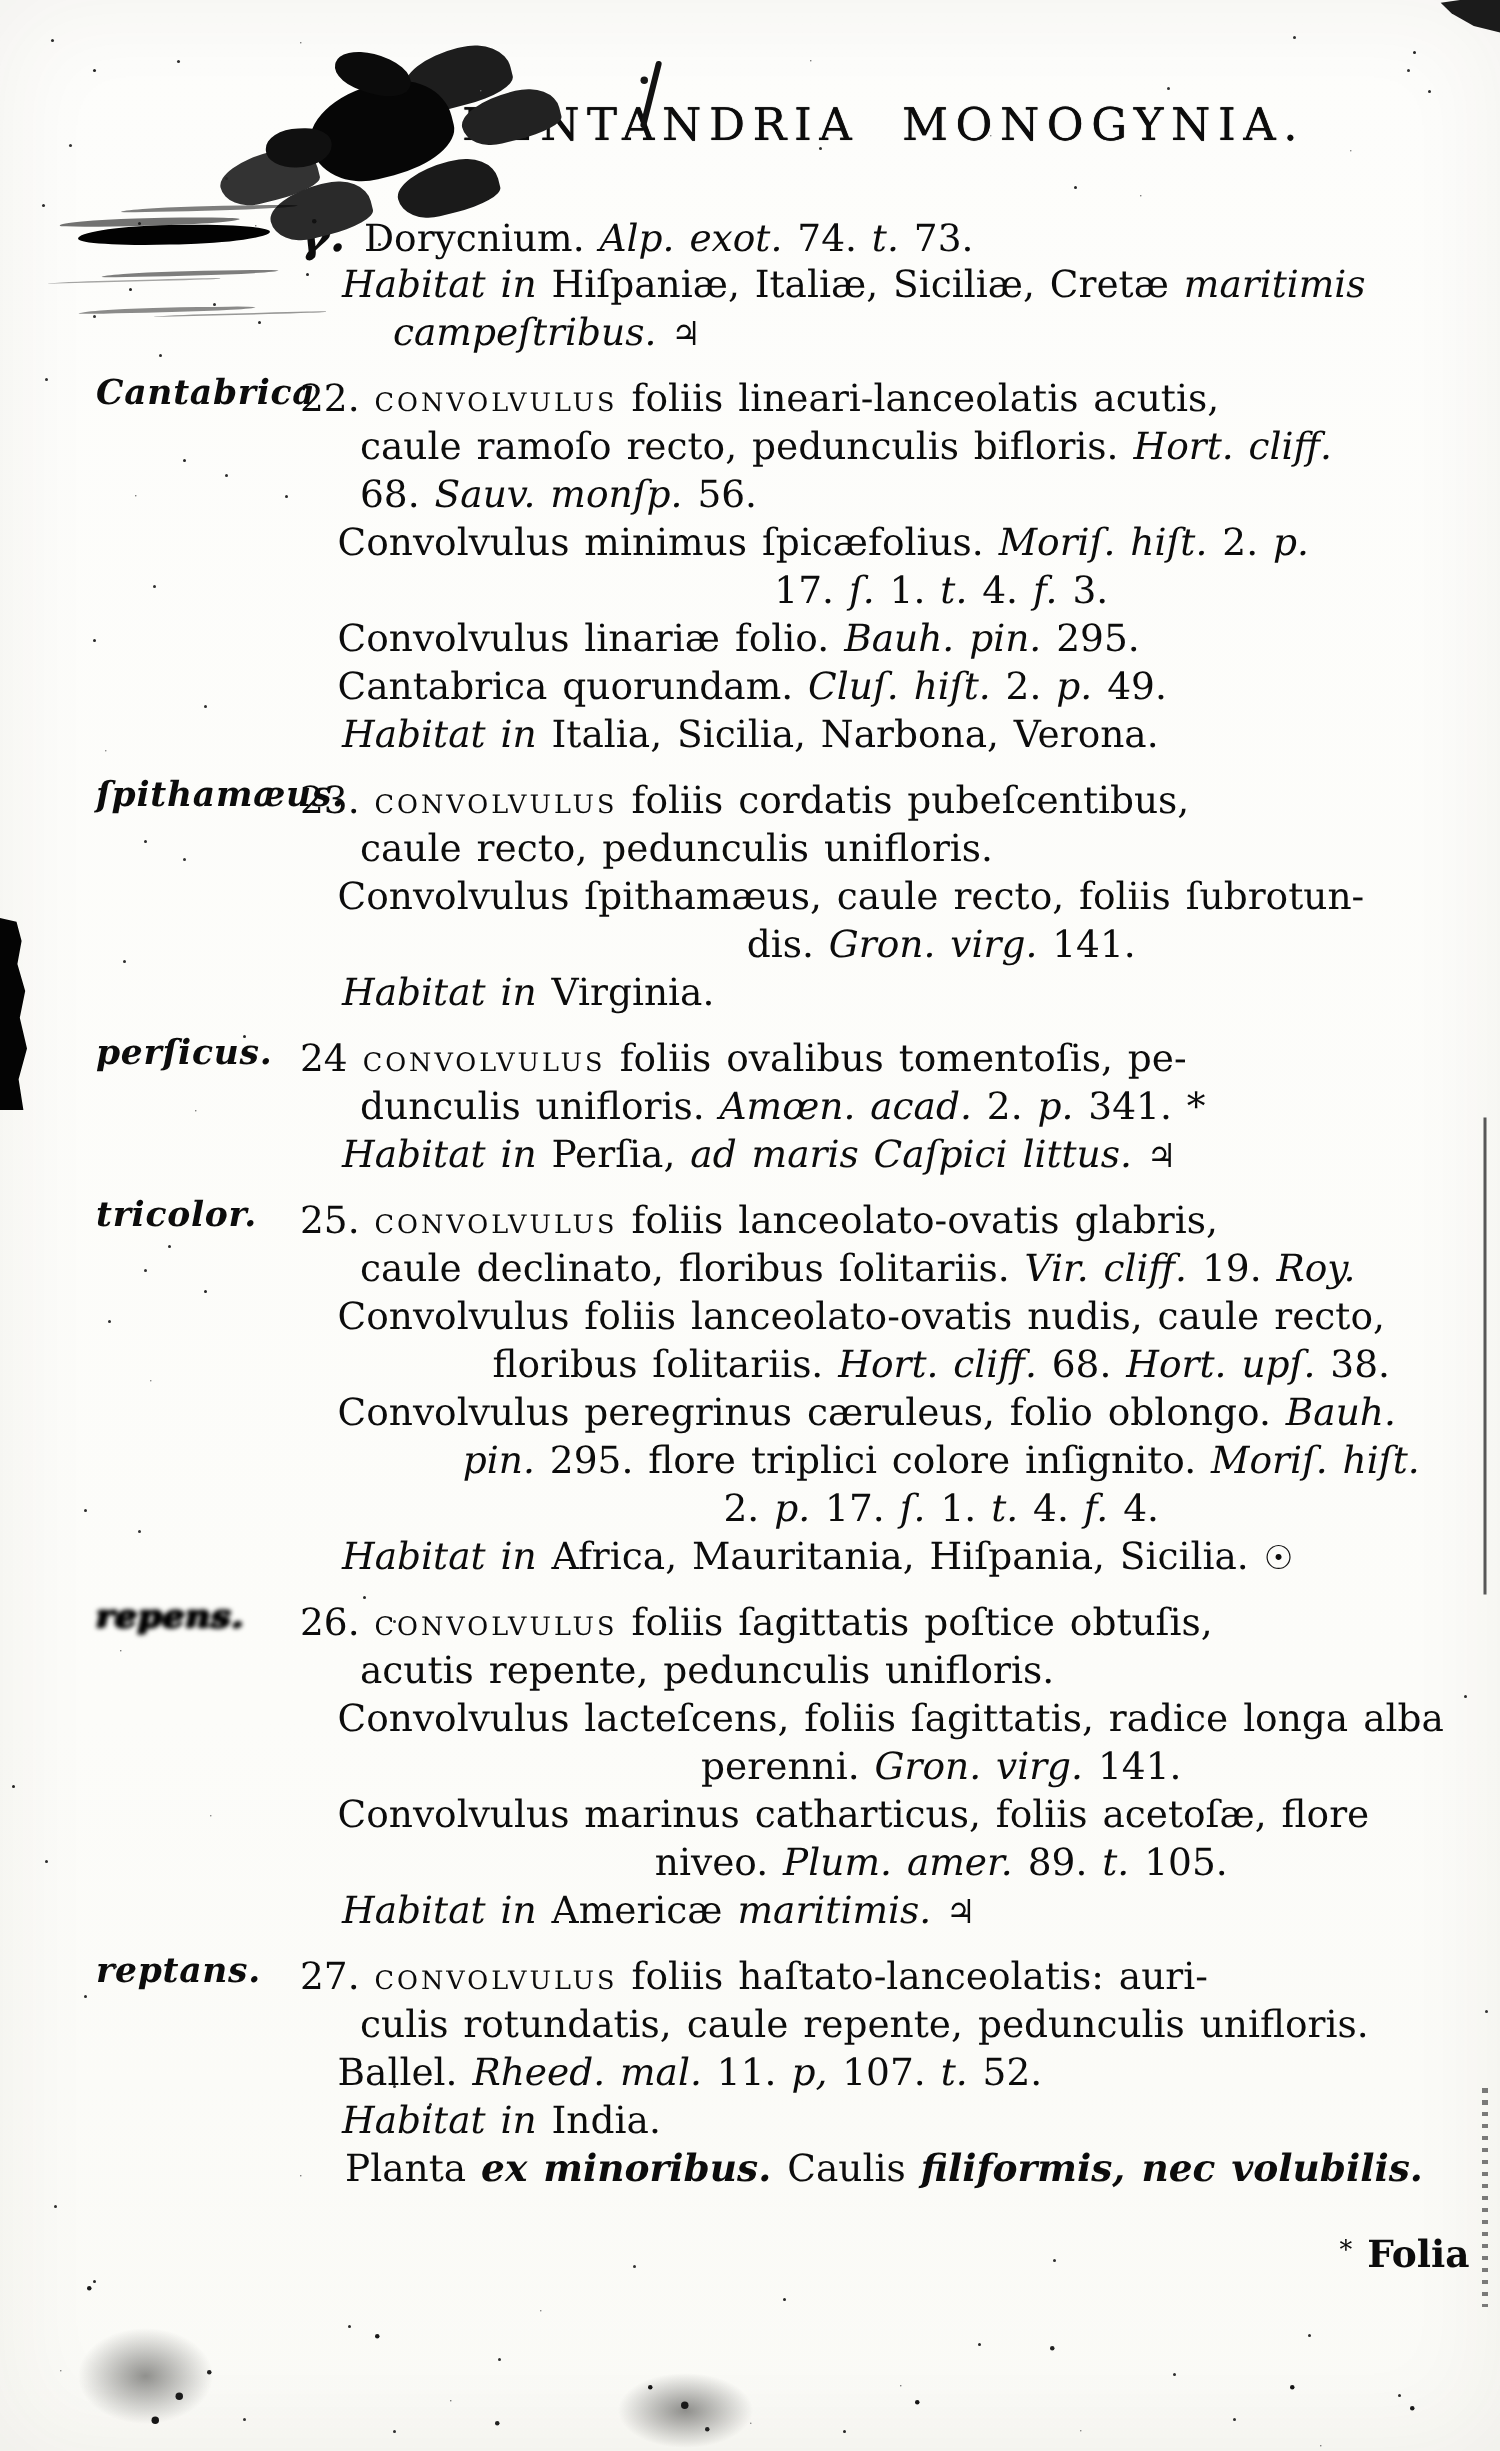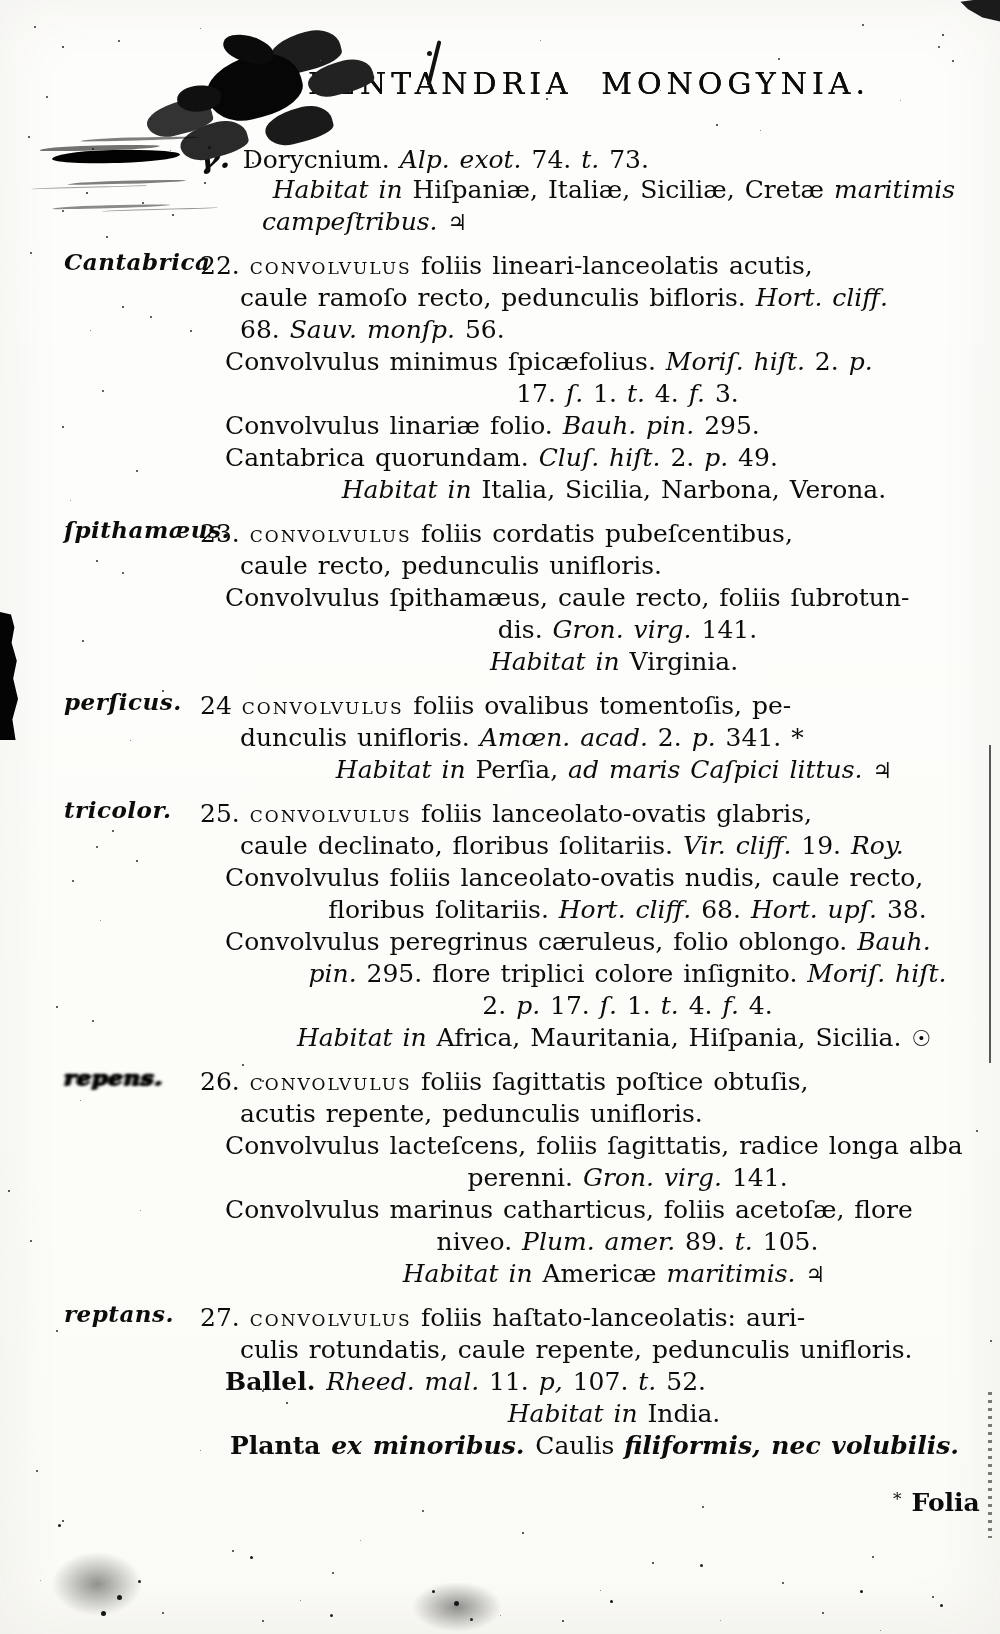--- a/index.html
+++ b/index.html
@@ -11,26 +11,26 @@
   .title{position:absolute;left:308px;top:66px;font-size:30px;letter-spacing:5px;word-spacing:14px;
          white-space:nowrap;text-shadow:0 0 .5px #000;}
   
   .text-col{position:absolute;left:200px;top:136px;width:800px;}
   .entry{position:relative;margin-bottom:12px;}
   .line{height:32px;line-height:43px;white-space:nowrap;font-size:25px;word-spacing:2px;}
   .ind-num{padding-left:0;}
   .ind-cont{padding-left:40px;}
   .ind-syn{padding-left:25px;}
   .ind-syncont{padding-left:55px;text-align:center;}
-  .ind-hab{padding-left:28px;text-align:center;}
+  .ind-hab{padding-left:28px;}
   .ind-habcont{padding-left:62px;}
   .ind-note{padding-left:30px;}
   .s-r{}
   .s-i{font-style:italic;}
-  .s-b{font-weight:bold;}
+  .s-b{font-weight:normal;}
   .s-bi{font-weight:bold;font-style:italic;margin-top:48px;}
   .s-g{font-size:17px;letter-spacing:2px;}
   .s-v{font-style:italic;font-weight:bold;font-size:30px;}
   .s-sym{font-family:"DejaVu Sans",sans-serif;font-size:22px;font-weight:bold;}
   .margin-label{position:absolute;left:-136px;top:4px;width:130px;font-size:23px;
                 font-style:italic;font-weight:bold;letter-spacing:.5px;white-space:nowrap;}
   .smudged{filter:blur(1.4px) contrast(3);font-weight:bold;transform:scaleY(.92);
            text-shadow:1px 0 1px #000,-1px 1px 1px #000,0 0 2px #000;}
   
   .catchword{position:absolute;left:893px;top:1488px;font-size:25px;font-weight:bold;white-space:nowrap;

